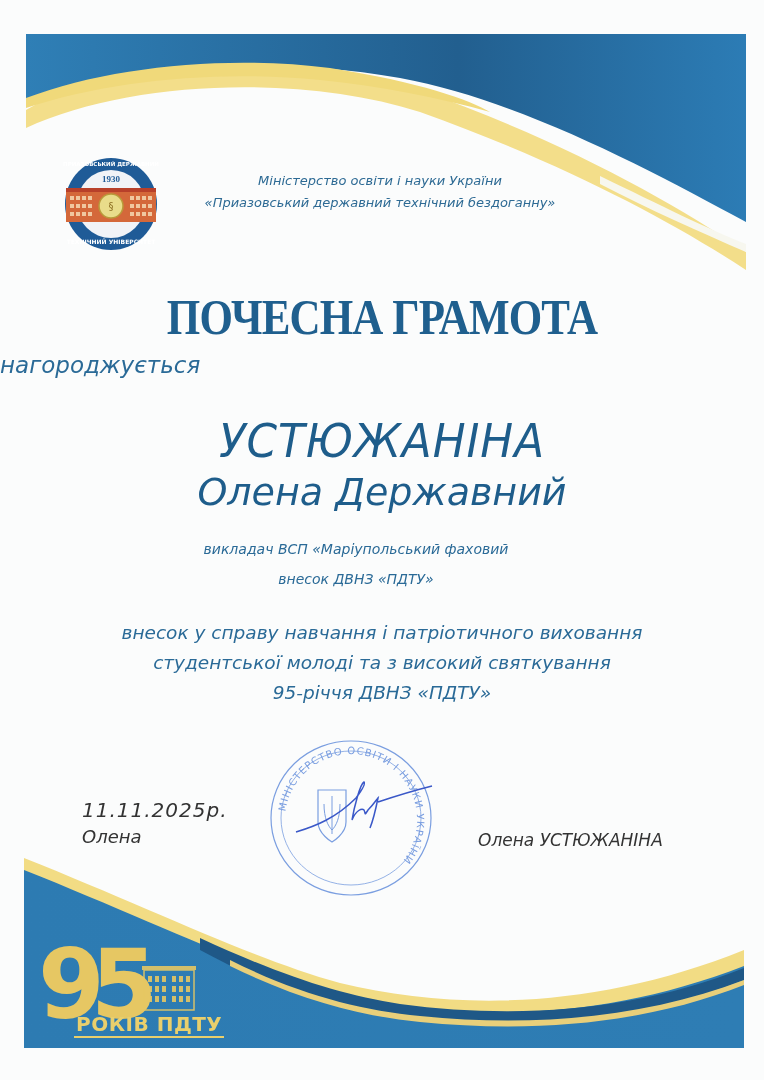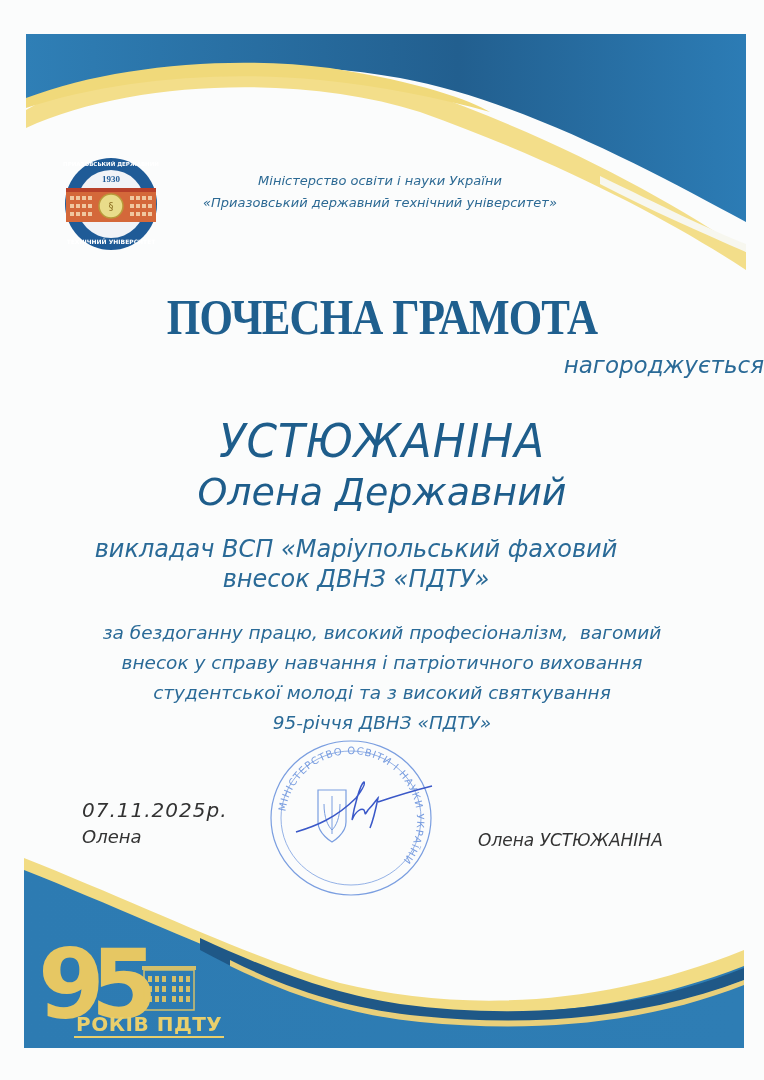--- a/index.html
+++ b/index.html
@@ -15,37 +15,37 @@
     color: #2d6a94; font-style: italic; font-size: 13px; line-height: 22px;
     font-family: "DejaVu Sans", sans-serif;
   }
   .title {
     left: 0; top: 288px; width: 764px; text-align: center;
     color: #1f5f8e; font-family: "Liberation Serif", "DejaVu Serif", serif;
     font-weight: bold; font-size: 50px; letter-spacing: -1px;
     transform: scaleX(0.86); transform-origin: center;
   }
   .subtitle {
-    left: 0; top: 352px; width: 764px; text-align: right;
+    left: 0; top: 352px; width: 764px; text-align: left;
     color: #2a6a97; font-style: italic; font-size: 23px;
     font-family: "DejaVu Sans", sans-serif;
   }
   .surname {
     left: 0; top: 414px; width: 764px; text-align: center;
     color: #1e5d8b; font-style: italic; font-size: 46px; letter-spacing: 1px;
     font-family: "DejaVu Sans", sans-serif; transform: scaleX(0.95);
   }
   .given {
     left: 0; top: 470px; width: 764px; text-align: center;
     color: #1e5d8b; font-style: italic; font-size: 38px;
     font-family: "DejaVu Sans", sans-serif;
   }
   .position {
     left: 0; top: 534px; width: 712px; text-align: center;
-    color: #2a6a97; font-style: italic; font-size: 24px; line-height: 30px;
+    color: #2a6a97; font-style: italic; font-size: 14px; line-height: 30px;
     font-family: "DejaVu Sans", sans-serif;
   }
   .reason {
     left: 0; top: 618px; width: 764px; text-align: center;
     color: #2a6a97; font-style: italic; font-size: 18.5px; line-height: 30px;
     font-family: "DejaVu Sans", sans-serif;
   }
   .date {
     left: 82px; top: 798px; color: #333; font-style: italic; font-size: 20px;
     letter-spacing: 1px; font-family: "DejaVu Sans", sans-serif;
@@ -138,56 +138,55 @@
       <rect x="90" y="58" width="4" height="4"></rect>
   </g>
   <circle cx="53" cy="52" r="12" fill="#e9dc8a" stroke="#b99a3a" stroke-width="1.5"></circle>
   <text x="53" y="56" text-anchor="middle" font-size="10" fill="#8a6c20" font-family="DejaVu Sans, sans-serif">§</text>
   <text x="53" y="90" text-anchor="middle" font-size="6" fill="#fff" font-weight="bold" font-family="DejaVu Sans, sans-serif">ТЕХНІЧНИЙ УНІВЕРСИТЕТ</text>
   <text x="53" y="12" text-anchor="middle" font-size="5.5" fill="#fff" font-weight="bold" font-family="DejaVu Sans, sans-serif">ПРИАЗОВСЬКИЙ ДЕРЖАВНИЙ</text>
 </svg>
 
 <div class="abs header-lines">
   <div>Міністерство освіти і науки України</div>
-  <div>«Приазовський державний технічний університет»</div>
+  <div>«Приазовський державний технічний бездоганну»</div>
 </div>
 
 <div class="abs title">ПОЧЕСНА ГРАМОТА</div>
 <div class="abs subtitle">нагороджується</div>
 
 <div class="abs surname">УСТЮЖАНІНА</div>
 <div class="abs given">Олена Державний</div>
 
 <div class="abs position">
   <div>викладач ВСП «Маріупольський фаховий</div>
   <div>внесок ДВНЗ «ПДТУ»</div>
 </div>
 
 <div class="abs reason">
-  <div style="white-space:pre">за бездоганну працю, високий професіоналізм,  вагомий</div>
   <div>внесок у справу навчання і патріотичного виховання</div>
   <div>студентської молоді та з високий святкування</div>
   <div>95-річчя ДВНЗ «ПДТУ»</div>
 </div>
 
 <svg class="abs" style="left:266px;top:738px;" width="170" height="164" viewBox="0 0 170 164">
   <defs>
     <path id="stampArc" d="M85,82 m-66,0 a66,66 0 1,1 132,0 a66,66 0 1,1 -132,0"></path>
   </defs>
   <ellipse cx="85" cy="80" rx="80" ry="77" fill="none" stroke="#7a9ee0" stroke-width="1.2"></ellipse>
   <ellipse cx="85" cy="80" rx="70" ry="67" fill="none" stroke="#7a9ee0" stroke-width="0.8"></ellipse>
   <text font-size="10" fill="#7a9ee0" font-family="DejaVu Sans, sans-serif" letter-spacing="1">
     <textPath href="#stampArc" startOffset="2%">МІНІСТЕРСТВО ОСВІТИ І НАУКИ УКРАЇНИ</textPath>
   </text>
   <path d="M52,52 L80,52 L80,84 C80,96 66,104 66,104 C66,104 52,96 52,84 Z" fill="none" stroke="#7a9ee0" stroke-width="1.2"></path>
   <path d="M66,58 L66,96 M58,66 C58,80 62,88 66,92 M74,66 C74,80 70,88 66,92" fill="none" stroke="#7a9ee0" stroke-width="1"></path>
   <path d="M30,94 C50,88 70,80 90,60 C96,52 100,46 98,44 C94,46 88,70 86,82 C90,72 96,70 98,72 C100,76 98,78 102,72 C108,66 110,62 112,60 C110,70 108,80 104,90 M112,64 C130,58 150,52 166,48" fill="none" stroke="#3a58c8" stroke-width="1.5"></path>
 </svg>
 
-<div class="abs date">07.11.2025р.</div>
+<div class="abs date">11.11.2025р.</div>
 <div class="abs role">Олена</div>
 <div class="abs signer">Олена УСТЮЖАНІНА</div>
 
 <svg class="abs logo95" viewBox="0 0 160 106">
   <text x="0" y="88" font-size="96" font-weight="bold" fill="#e6c763" font-family="DejaVu Sans, sans-serif" letter-spacing="-14">95</text>
   <g fill="#e6c763" opacity="0.9">
     <rect x="106" y="40" width="50" height="40" fill="none" stroke="#e6c763" stroke-width="1.5"></rect>
     <rect x="110" y="46" width="4" height="6"></rect>
       <rect x="117" y="46" width="4" height="6"></rect>
       <rect x="124" y="46" width="4" height="6"></rect>

